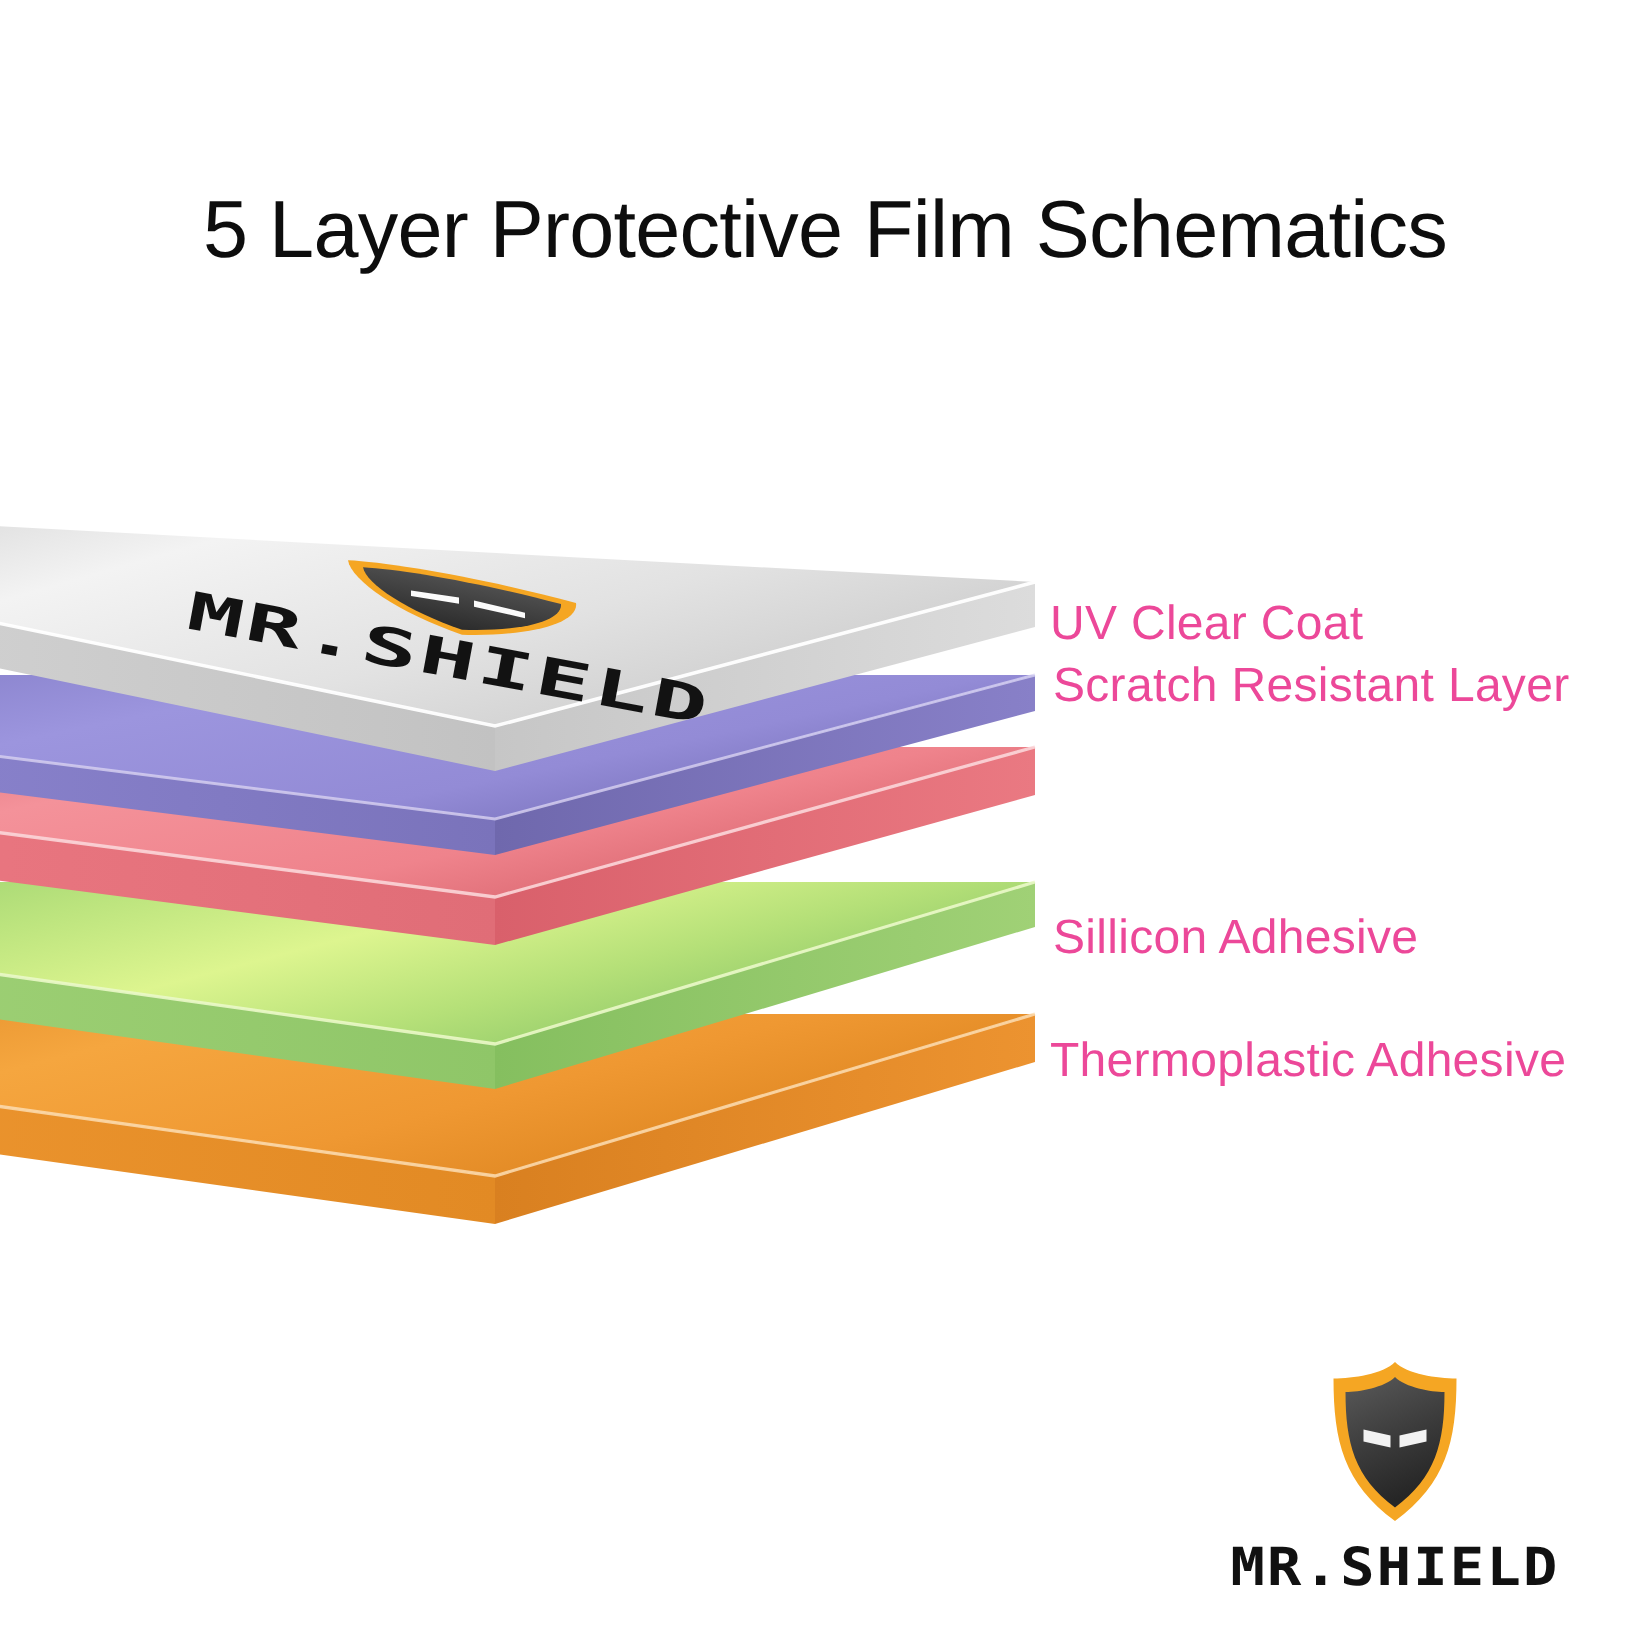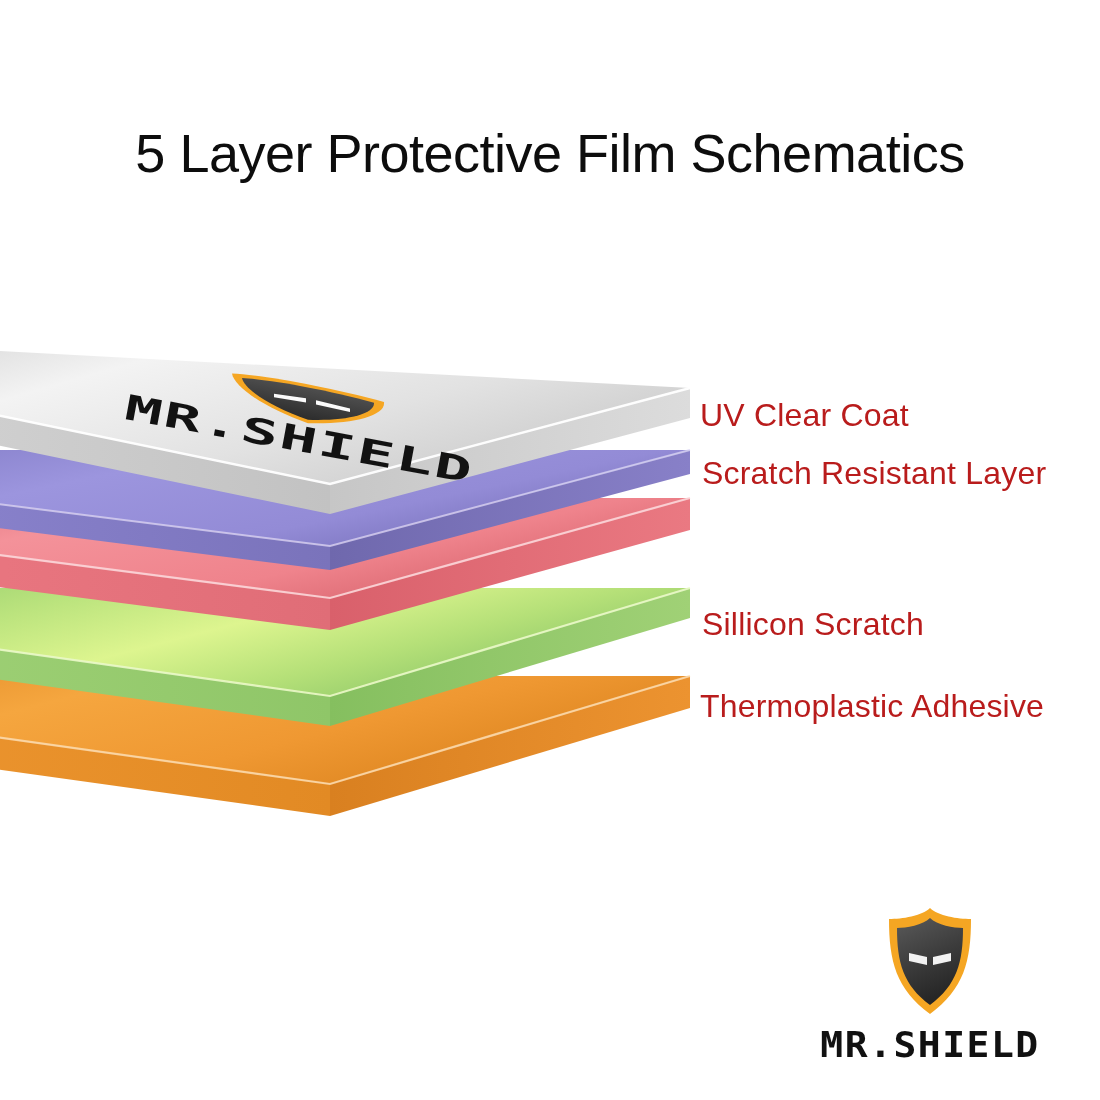--- a/index.html
+++ b/index.html
@@ -43,27 +43,27 @@
     height: 1100px;
     pointer-events: none;
   }
   #stack-svg .slab-face { pointer-events: auto; }
 
   
   .layer-label {
     position: absolute;
     font-size: 32px;
     font-weight: 400;
-    color: #b91c1c;
+    color: #ec4899;
     white-space: nowrap;
     letter-spacing: 0.2px;
     font-family: "Liberation Sans", "DejaVu Sans", sans-serif;
   }
   #label-0 { left: 700px; top: 397px; }
-  #label-1 { left: 702px; top: 455px; }
+  #label-1 { left: 702px; top: 438px; }
   #label-2 { left: 700px; top: 517px; }
   #label-3 { left: 702px; top: 606px; }
   #label-4 { left: 700px; top: 688px; }
 
   
   #brand-logo {
     position: absolute;
     left: 770px;
     top: 905px;
     width: 320px;
@@ -231,21 +231,21 @@
         <text x="46" y="420" transform="rotate(10.5 46 420) scale(1,0.56)" font-family="DejaVu Sans Mono, Liberation Mono, monospace" font-size="62" font-weight="700" letter-spacing="2" fill="#121212" transform-origin="46 420">MR.SHIELD</text>
       </g>
     </g>
   </svg>
 
   <div class="layer-label" id="label-0">UV Clear Coat</div>
 
   <div class="layer-label" id="label-1">Scratch Resistant Layer</div>
 
 
-  <div class="layer-label" id="label-3">Sillicon Scratch</div>
+  <div class="layer-label" id="label-3">Sillicon Adhesive</div>
 
   <div class="layer-label" id="label-4">Thermoplastic Adhesive</div>
 
   <div id="brand-logo">
     <svg id="brand-shield" viewBox="0 0 96 112">
       <defs>
         <linearGradient id="shield-fill" x1="0" y1="0" x2="0.35" y2="1">
           <stop offset="0%" stop-color="#5a5a5a"></stop>
           <stop offset="55%" stop-color="#3c3c3c"></stop>
           <stop offset="100%" stop-color="#262626"></stop>

